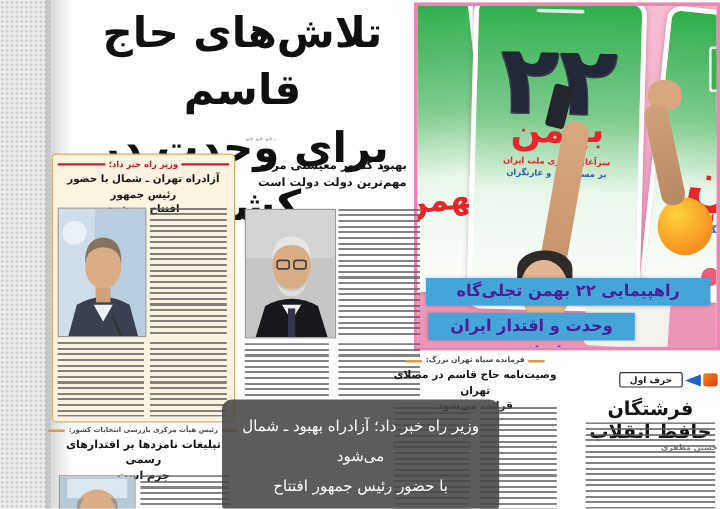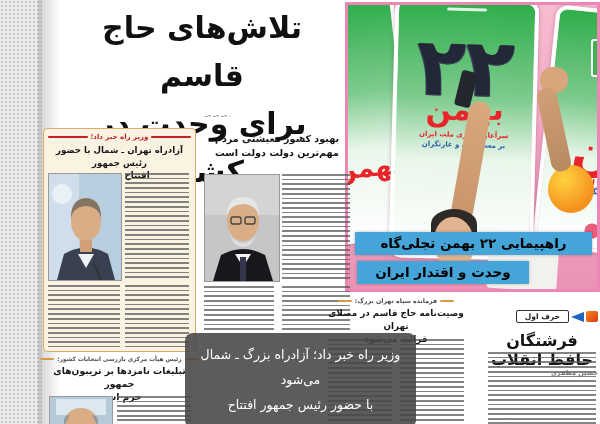--- a/index.html
+++ b/index.html
@@ -9,21 +9,21 @@
   
   .bg-halftone{position:absolute;left:0;top:0;width:42px;height:424px;
     background-color:#ebebeb;
     background-image:radial-gradient(#c7c7c7 0.8px, transparent 0.9px);
     background-size:4px 4px;}
   .page-shadow{position:absolute;left:38px;top:0;width:22px;height:424px;
     background:linear-gradient(90deg, rgba(150,150,150,.45), rgba(255,255,255,0));}
 
   
   .main-headline{position:absolute;left:56px;top:4px;width:292px;text-align:center;
-    font-weight:bold;color:#101010;font-size:30px;line-height:48px;letter-spacing:-1px;}
+    font-weight:bold;color:#101010;font-size:35px;line-height:48px;letter-spacing:-1px;}
   .signature{position:absolute;left:204px;top:113px;width:26px;height:7px;opacity:.55;
     background:radial-gradient(ellipse at 30% 50%, #555 0 1px, transparent 1.6px),
                radial-gradient(ellipse at 70% 40%, #777 0 1px, transparent 1.6px);
     background-size:8px 7px;}
 
   
   .kicker{display:flex;align-items:center;justify-content:center;gap:3px;direction:rtl;}
   .kicker .kline{height:2px;border-radius:2px;flex:1;}
   .kicker.red .kline{background:#c32127;}
   .kicker.red .ktext{color:#c32127;}
@@ -50,21 +50,21 @@
     background:linear-gradient(180deg,#f7bcd2 0%,#f2a5c3 55%,#eb93b5 100%);}
   .poster{position:absolute;border-radius:12px;border:4px solid #ffffff;
     background:linear-gradient(180deg,#2fae4b 0%,#7ecb8e 38%,#e9f6ea 62%,#ffffff 100%);
     box-shadow:0 0 4px rgba(120,40,70,.35);overflow:hidden;text-align:center;}
   .poster .p22{font-weight:bold;color:#222838;font-size:80px;line-height:86px;margin-top:14px;
     text-shadow:1px 1px 0 #3a4052, -1px 1px 0 #39445a;}
   .poster .pbahman{font-weight:bold;color:#e8252b;font-size:30px;line-height:26px;margin-top:-14px;transform:rotate(-2deg);}
   .poster .psub1{font-weight:bold;color:#e8252b;font-size:7px;margin-top:8px;}
   .poster .psub2{font-weight:bold;color:#2b5fad;font-size:7px;margin-top:2px;}
   .poster .ptop{width:40px;height:3px;background:rgba(255,255,255,.85);margin:5px auto 0 auto;border-radius:2px;}
-  .caption-strip{position:absolute;background:#45a5d9;color:#000000;font-weight:bold;
+  .caption-strip{position:absolute;background:#45a5d9;color:#4c1d95;font-weight:bold;
     font-size:13.5px;line-height:23px;text-align:center;box-shadow:0 0 3px rgba(0,0,0,.25);}
 
   
   .overlay-caption{position:absolute;left:185px;top:333px;width:231px;height:95px;
     background:rgba(70,70,70,.88);border-radius:8px;z-index:60;color:#ffffff;
     text-align:center;font-size:12.5px;line-height:25px;padding-top:9px;box-sizing:border-box;}
 
   
   .fw-tag{display:flex;align-items:center;gap:2px;direction:rtl;justify-content:flex-start;}
   .fw-logo{width:12px;height:11px;background:linear-gradient(135deg,#f1871f,#e03a12);border-radius:2px;}
@@ -210,32 +210,32 @@
     <div class="ftx" style="position:absolute;left:2px;top:42px;width:108px;height:84px;"></div>
   </div>
 
   <div style="position:absolute;left:43px;top:356px;width:153px;height:68px;">
     <div class="kicker tan">
       <span class="kline"></span>
       <span class="ktext" style="font-size:5.8px;">رئیس هیأت مرکزی بازرسی انتخابات کشور:</span>
       <span class="kline"></span>
     </div>
     <div class="headline-sm" style="font-size:9.2px;line-height:13px;margin-top:2px;">
-      <div>تبلیغات نامزدها بر تریبون‌های جمهور</div>
+      <div>تبلیغات نامزدها بر اقتدار‌های رسمی</div>
       <div>جرم است</div>
     </div>
     <svg class="portrait" style="position:absolute;left:6px;top:40px;" width="62" height="28" viewBox="0 0 62 28">
       <rect width="62" height="28" fill="#b5c9d6"></rect>
       <rect x="6" y="2" width="50" height="16" fill="#dce8f0"></rect>
       <ellipse cx="31" cy="26" rx="17" ry="15" fill="#d9ae86"></ellipse>
       <path d="M14 24 Q14 18 20 18 L14 30 Z" fill="#9a9a9a"></path>
       <path d="M48 24 Q48 18 42 18 L48 30 Z" fill="#9a9a9a"></path>
     </svg>
     <div class="ftx" style="position:absolute;left:74px;top:40px;width:74px;height:28px;"></div>
   </div>
 
   <div class="overlay-caption">
-    <div>وزیر راه خبر داد؛ آزادراه بزرگ ـ شمال</div>
+    <div>وزیر راه خبر داد؛ آزادراه بهبود ـ شمال</div>
     <div>می‌شود</div>
     <div>با حضور رئیس جمهور افتتاح</div>
   </div>
 
 </div>
 
 </body></html>

